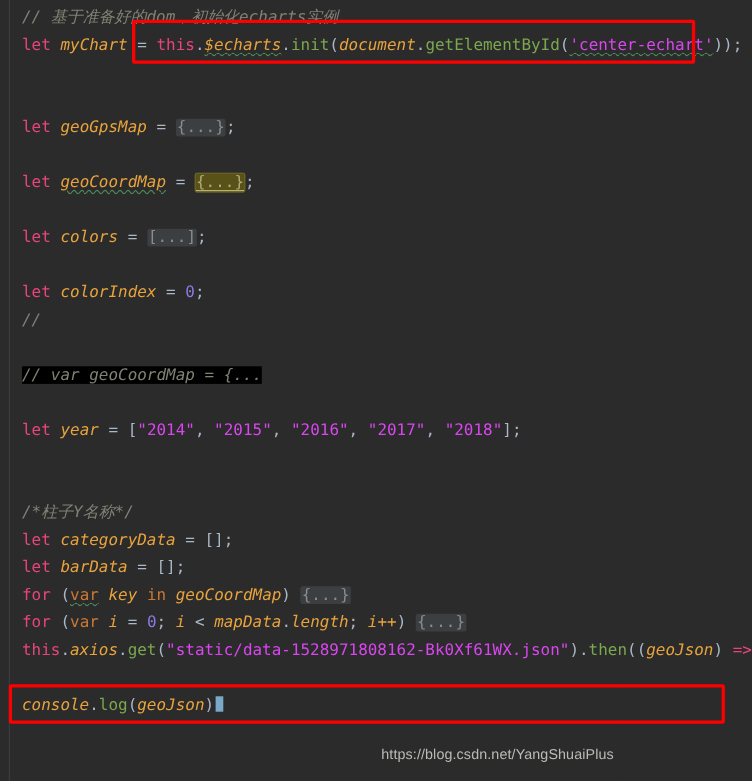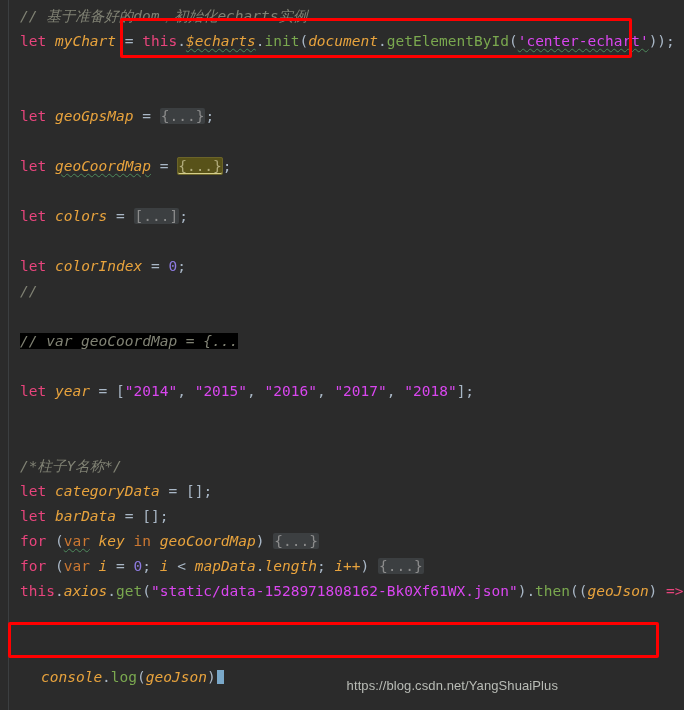--- a/index.html
+++ b/index.html
@@ -43,21 +43,21 @@
 
   .line {
     height: 25px;
     line-height: 25px;
     padding-left: 20px;
     font-size: 14.5px;
     white-space: pre;
     letter-spacing: 0px;
     color: #a9b7c6;
   }
-  .line.indent1 { padding-left: 41px; margin-top: 36px; }
+  .line.indent1 { padding-left: 20px; }
 
   
   .kw      { color: #cc7832; }           
   .let     { color: #e8447c; }           
   .ident   { color: #e8a33d; font-style: italic; }
   .fn      { color: #7aa84f; }           
   .str     { color: #d946ef; }           
   .num     { color: #8d7ae0; }           
   .punct   { color: #a9b7c6; }
   .this    { color: #e8447c; }

